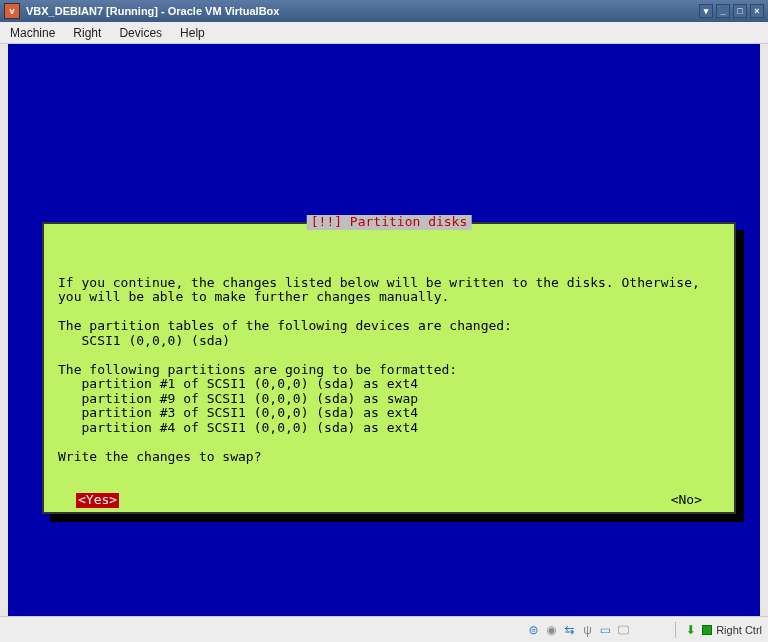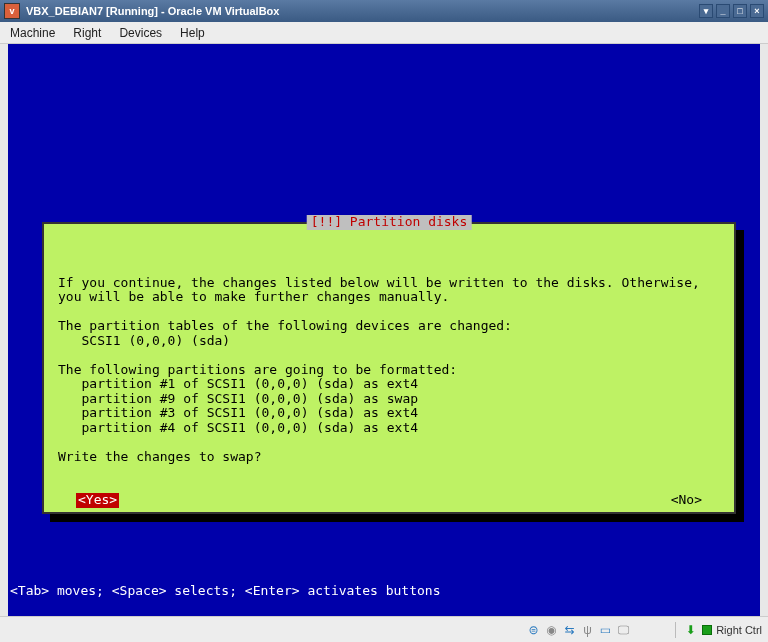--- a/index.html
+++ b/index.html
@@ -174,21 +174,20 @@
 <span>   partition #9 of SCSI1 (0,0,0) (sda) as swap</span>
 <span>   partition #3 of SCSI1 (0,0,0) (sda) as ext4</span>
 <span>   partition #4 of SCSI1 (0,0,0) (sda) as ext4</span>
 
 <span>Write the changes to swap?</span></div>
     <div class="options-row">
       <span class="opt-yes">&lt;Yes&gt;</span>
       <span class="opt-no">&lt;No&gt;</span>
     </div>
   </div>
-  <div class="hint-line">&lt;Tab&gt; moves; &lt;Space&gt; selects; &lt;Enter&gt; activates buttons</div>
 </div>
 
 <div class="statusbar">
   <div class="status-icons">
     <span class="sicon" style="color:#2a7abf">⊜</span>
     <span class="sicon" style="color:#888">◉</span>
     <span class="sicon" style="color:#2a7abf">⇆</span>
     <span class="sicon" style="color:#888">ψ</span>
     <span class="sicon" style="color:#2a7abf">▭</span>
     <span class="sicon" style="color:#888">🖵</span>

